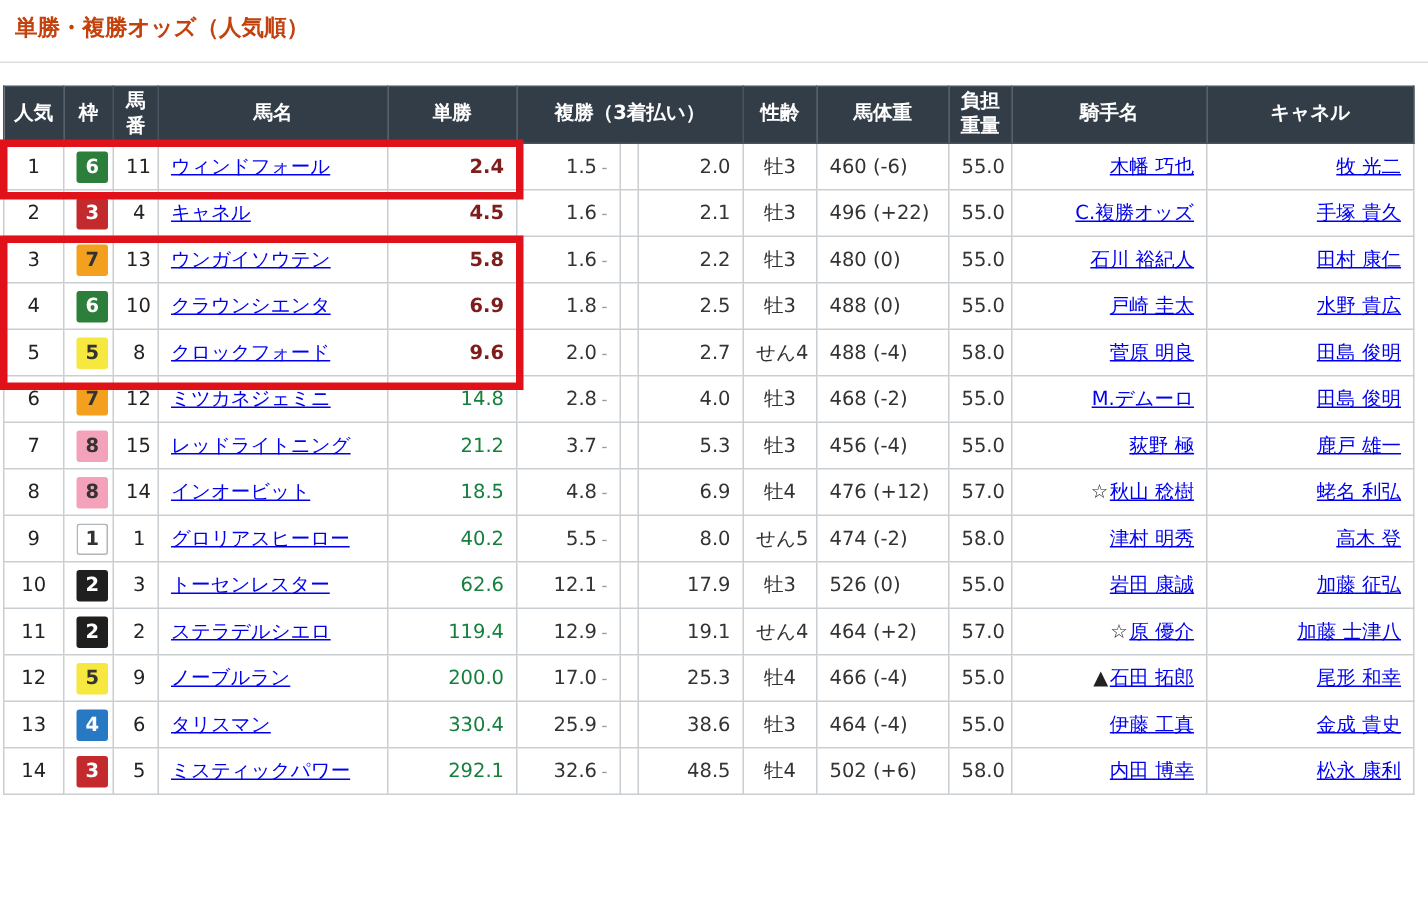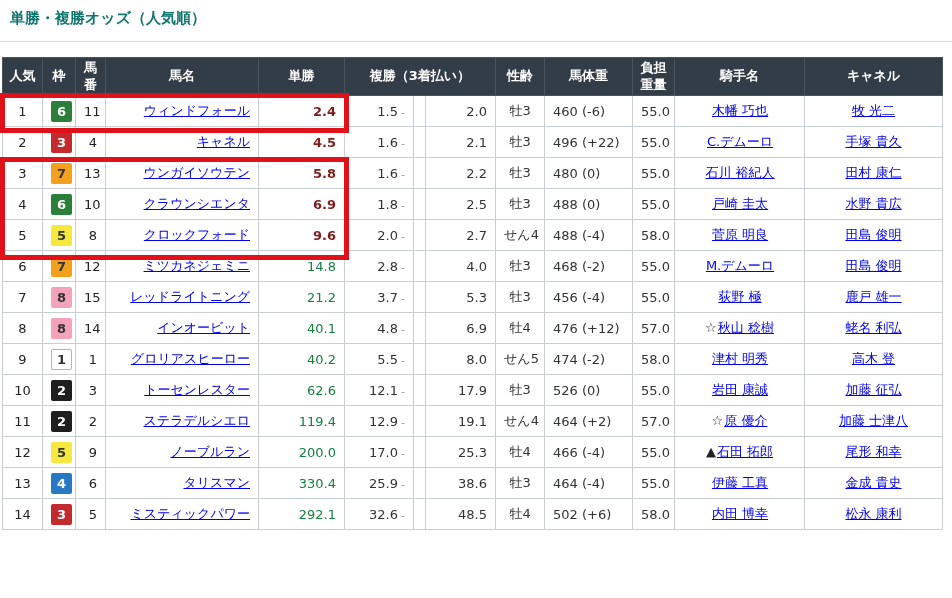--- a/index.html
+++ b/index.html
@@ -6,21 +6,21 @@
   html,body { margin:0; padding:0; background:#fff; }
   body {
     width:952px; height:598px; position:relative; overflow:hidden;
     font-family:"DejaVu Sans","Liberation Sans",sans-serif;
     color:#333;
   }
   .page { position:relative; width:952px; height:598px; }
 
   .page-title {
     position:absolute; top:9px; left:10px;
-    font-size:15px; font-weight:bold; color:#0f766e;
+    font-size:15px; font-weight:bold; color:#c2410c;
     margin:0;
   }
   .title-divider {
     position:absolute; top:41px; left:0; width:952px; height:0;
     border-top:1px solid #dcdfe2;
   }
 
   table.odds {
     position:absolute; top:57px; left:2px;
     width:940px; border-collapse:collapse; table-layout:fixed;
@@ -36,31 +36,31 @@
     background:#fff; white-space:nowrap; overflow:hidden;
   }
   td.rank { background:#eef0f1; text-align:center; color:#222; padding:0 4px; }
   td.frame { text-align:center; padding:0; }
   .frame-badge {
     display:inline-block; width:21px; height:21px; line-height:21px;
     text-align:center; font-weight:bold; font-size:13px; border-radius:2px;
     vertical-align:middle;
   }
   td.num { text-align:right; padding-right:10px; color:#222; }
-  td.name { text-align:right; }
+  td.name { text-align:left; }
   td.win { text-align:right; padding-right:10px; color:#15803d; }
   td.win.top { color:#7f1d1d; font-weight:bold;margin-left:24px; }
   td.place-min { text-align:right; padding-right:4px; color:#333; }
   td.place-min .dash-suffix { color:#999; margin-left:3px; font-size:11px; }
   td.place-dash { border-left:1px dashed #c9ced2; border-right:1px dashed #c9ced2; padding:0; }
   td.place-max { text-align:right; padding-right:10px; color:#333; }
   td.sex { text-align:center; }
   td.weight { text-align:left; }
   td.load { text-align:left; padding-right:6px; }
-  td.jockey, td.trainer { text-align:center; }
+  td.jockey, td.trainer { text-align:right; }
   .jmark { color:#222; margin-right:1px; }
   a.tbl-link { color:#0000ee; text-decoration:underline; cursor:pointer; }
   td.cancel-bg { background:#ededed; text-align:center; color:#333; }
 
   .hl-box {
     position:absolute; left:0; border:5px solid #e01119;
     pointer-events:none; background:transparent; z-index:5;
   }
   #hl-box-1 { top:93px; width:349px; height:40px; }
   #hl-box-2 { top:157px; width:349px; height:103px; }
@@ -125,21 +125,21 @@
       <td class="frame"><span class="frame-badge" style="background: rgb(194, 42, 46); color: rgb(255, 255, 255);">3</span></td>
       <td class="num">4</td>
       <td class="name"><a class="tbl-link">キャネル</a></td>
       <td class="win top">4.5</td>
       <td class="place-min"><span>1.6</span><span class="dash-suffix">-</span></td>
       <td class="place-dash"></td>
       <td class="place-max">2.1</td>
       <td class="sex">牡3</td>
       <td class="weight">496 (+22)</td>
       <td class="load">55.0</td>
-      <td class="jockey"><span class="jmark"></span><a class="tbl-link">C.デムーロ</a></td>
+      <td class="jockey"><span class="jmark"></span><a class="tbl-link">C.複勝オッズ</a></td>
       <td class="trainer"><a class="tbl-link">手塚 貴久</a></td>
     </tr>
         <tr>
       <td class="rank">3</td>
       <td class="frame"><span class="frame-badge" style="background: rgb(244, 160, 31); color: rgb(51, 51, 51);">7</span></td>
       <td class="num">13</td>
       <td class="name"><a class="tbl-link">ウンガイソウテン</a></td>
       <td class="win top">5.8</td>
       <td class="place-min"><span>1.6</span><span class="dash-suffix">-</span></td>
       <td class="place-dash"></td>
@@ -208,21 +208,21 @@
       <td class="weight">456 (-4)</td>
       <td class="load">55.0</td>
       <td class="jockey"><span class="jmark"></span><a class="tbl-link">荻野 極</a></td>
       <td class="trainer"><a class="tbl-link">鹿戸 雄一</a></td>
     </tr>
         <tr>
       <td class="rank">8</td>
       <td class="frame"><span class="frame-badge" style="background: rgb(243, 162, 186); color: rgb(51, 51, 51);">8</span></td>
       <td class="num">14</td>
       <td class="name"><a class="tbl-link">インオービット</a></td>
-      <td class="win">40.1</td>
+      <td class="win">18.5</td>
       <td class="place-min"><span>4.8</span><span class="dash-suffix">-</span></td>
       <td class="place-dash"></td>
       <td class="place-max">6.9</td>
       <td class="sex">牡4</td>
       <td class="weight">476 (+12)</td>
       <td class="load">57.0</td>
       <td class="jockey"><span class="jmark">☆</span><a class="tbl-link">秋山 稔樹</a></td>
       <td class="trainer"><a class="tbl-link">蛯名 利弘</a></td>
     </tr>
         <tr>

